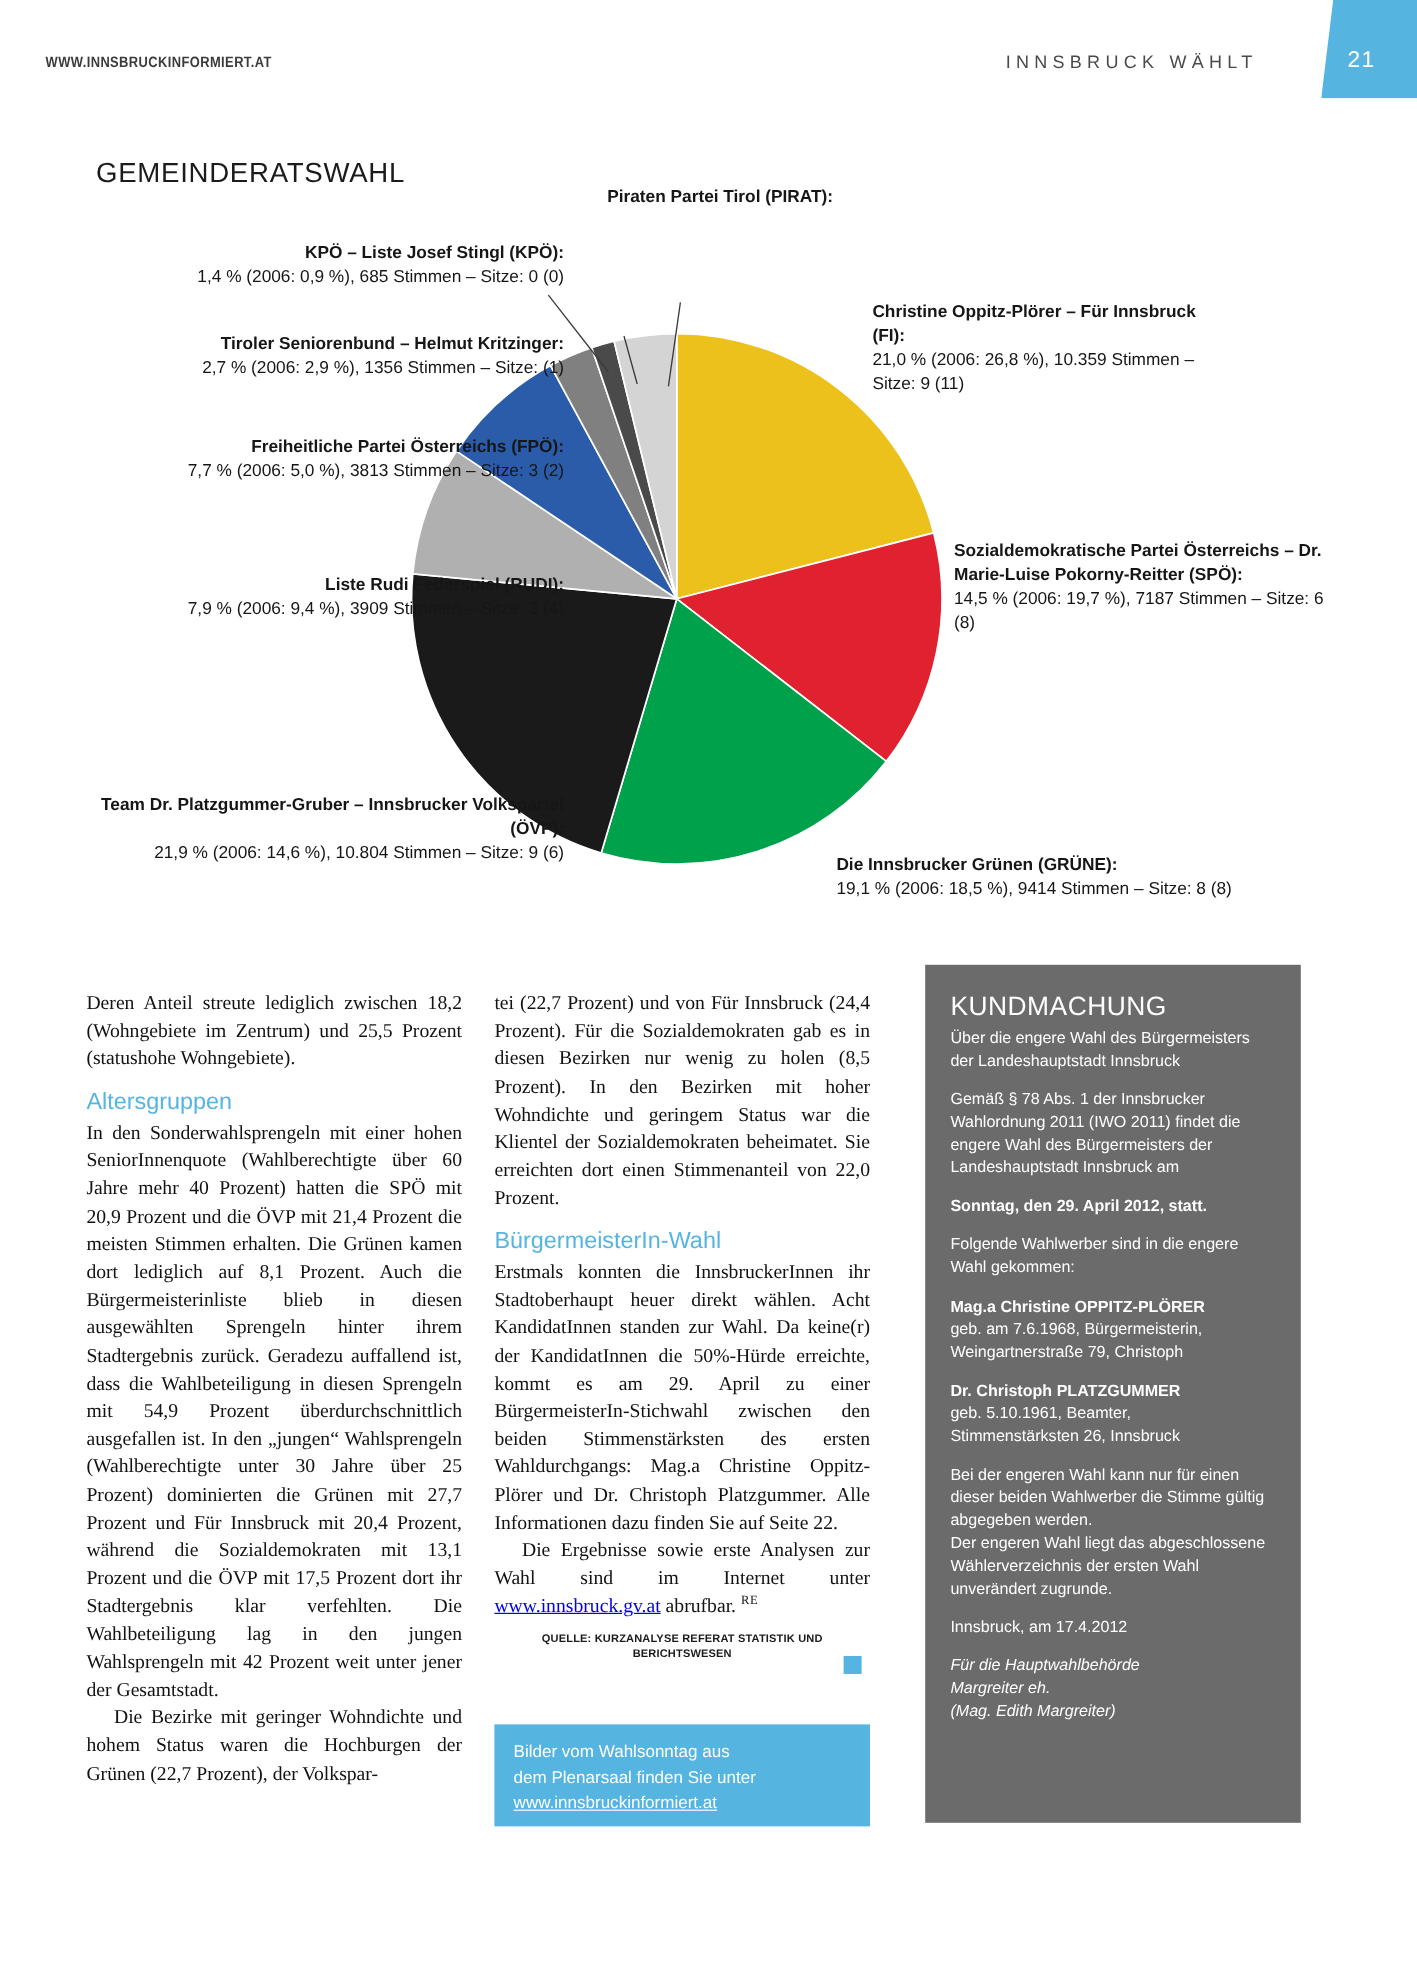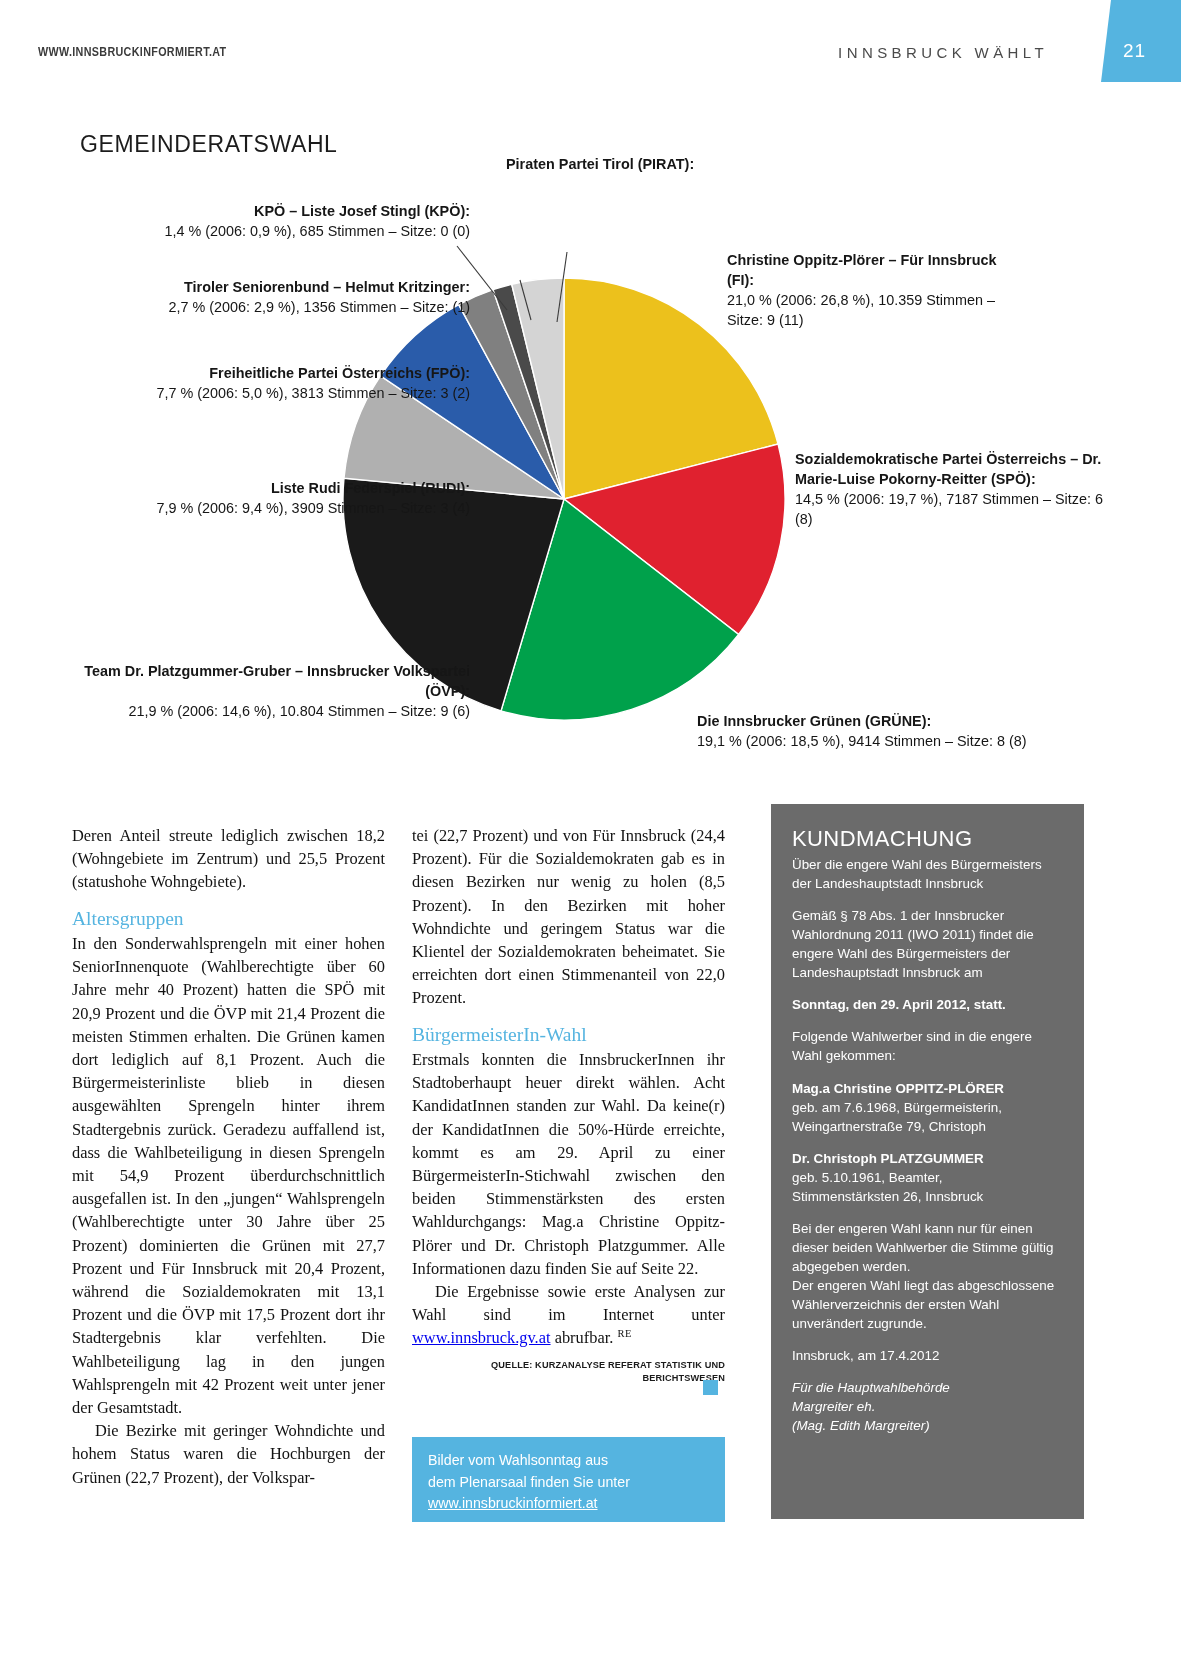--- a/index.html
+++ b/index.html
@@ -71,30 +71,30 @@
     font-size:16.4px;line-height:1.415;
     text-align:justify;
     color:#121212;
     -webkit-hyphens:none;hyphens:none;
   }
   .col p{margin:0;}
   .col p.ind{text-indent:1.4em;}
   .col1{left:72px;top:824px;width:313px;}
   .col2{left:412px;top:824px;width:313px;}
   .sub-h{
-    font-family:Liberation Serif, serif;
+    font-family:Liberation Sans, sans-serif;
     color:#55b4e0;font-size:19.5px;font-weight:400;
     margin:13px 0 2px 0 !important;line-height:1.2;text-align:left;
   }
   .ulink{text-decoration:underline;}
   .sup{font-size:10.5px;vertical-align:super;letter-spacing:.5px;}
   .quelle{
     font-family:"Liberation Sans", sans-serif;
     font-size:9.2px;font-weight:700;letter-spacing:.15px;
-    color:#1b1b1b;margin-top:9px !important;text-align:right;
+    color:#1b1b1b;margin-top:9px !important;text-align:center;
   }
 
   
   .blue-sq{
     position:absolute;left:703px;top:1380px;width:15px;height:15px;
     background:#55b4e0;
   }
 
   
   .promo{

